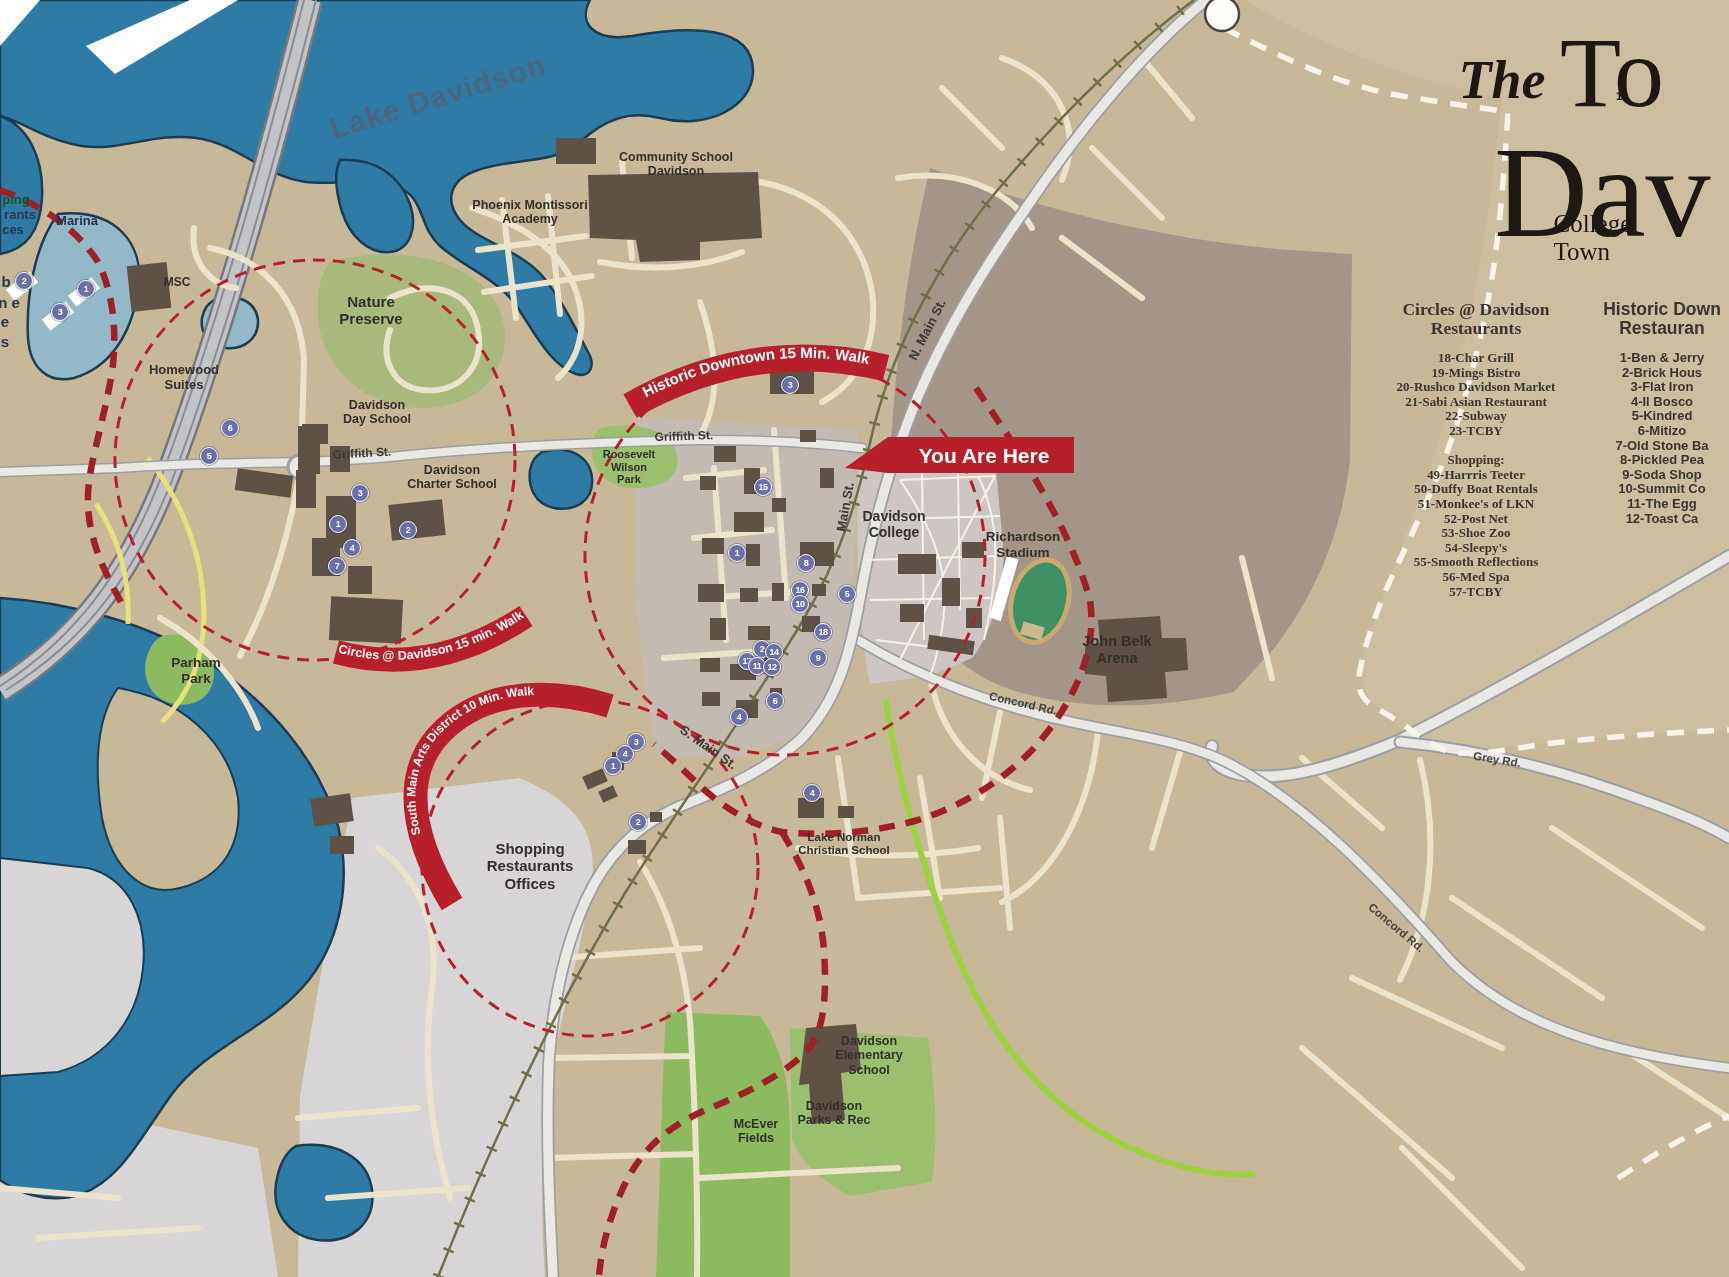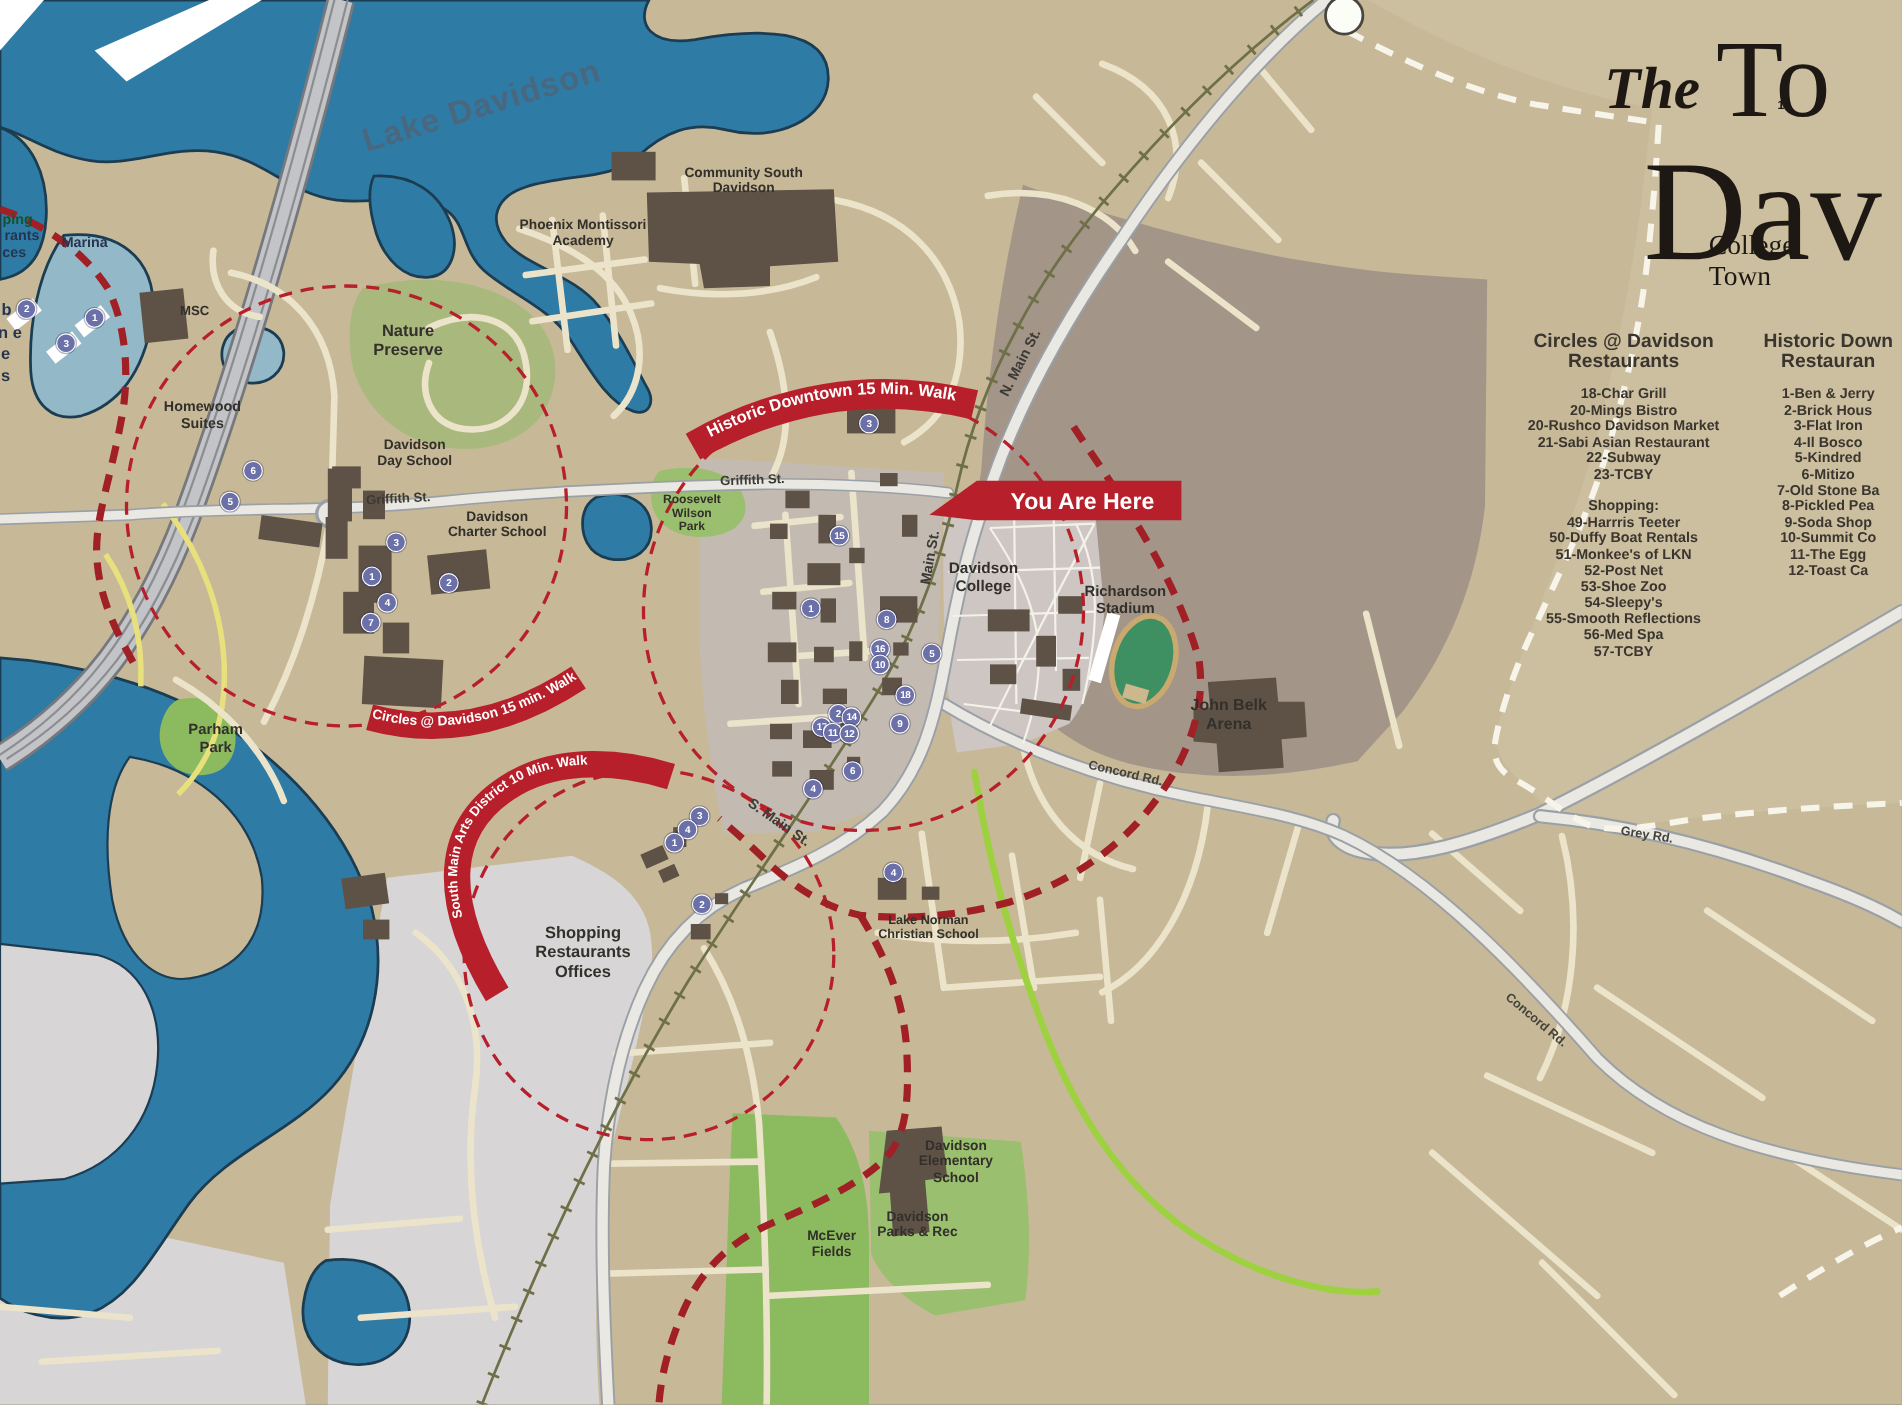--- a/index.html
+++ b/index.html
@@ -262,21 +262,21 @@
       <div class="mlabel" style="left: 16px; top: 200px; font-size: 13px; color: #14532d; transform: translate(-50%, -50%) rotate(0deg);">ping</div>
       <div class="mlabel" style="left: 20px; top: 215px; font-size: 13px; color: rgb(38, 53, 79); transform: translate(-50%, -50%) rotate(0deg);">rants</div>
       <div class="mlabel" style="left: 13px; top: 230px; font-size: 13px; color: rgb(38, 53, 79); transform: translate(-50%, -50%) rotate(0deg);">ces</div>
       <div class="mlabel" style="left: 6px; top: 282px; font-size: 15px; color: rgb(38, 53, 79); transform: translate(-50%, -50%) rotate(0deg);">b</div>
       <div class="mlabel" style="left: 9px; top: 303px; font-size: 15px; color: rgb(38, 53, 79); transform: translate(-50%, -50%) rotate(0deg);">n e</div>
       <div class="mlabel" style="left: 5px; top: 322px; font-size: 15px; color: rgb(38, 53, 79); transform: translate(-50%, -50%) rotate(0deg);">e</div>
       <div class="mlabel" style="left: 5px; top: 342px; font-size: 15px; color: rgb(38, 53, 79); transform: translate(-50%, -50%) rotate(0deg);">s</div>
       <div class="mlabel" style="left: 177px; top: 283px; font-size: 12px; transform: translate(-50%, -50%) rotate(0deg);">MSC</div>
       <div class="mlabel" style="left: 371px; top: 310px; font-size: 15px; transform: translate(-50%, -50%) rotate(0deg);">Nature
 Preserve</div>
-      <div class="mlabel" style="left: 676px; top: 164px; font-size: 12.5px; transform: translate(-50%, -50%) rotate(0deg);">Community South
+      <div class="mlabel" style="left: 676px; top: 164px; font-size: 12.5px; transform: translate(-50%, -50%) rotate(0deg);">Community School
 Davidson</div>
       <div class="mlabel" style="left: 530px; top: 212px; font-size: 12.5px; transform: translate(-50%, -50%) rotate(0deg);">Phoenix Montissori
 Academy</div>
       <div class="mlabel" style="left: 184px; top: 378px; font-size: 13px; transform: translate(-50%, -50%) rotate(0deg);">Homewood
 Suites</div>
       <div class="mlabel" style="left: 377px; top: 412px; font-size: 12.5px; transform: translate(-50%, -50%) rotate(0deg);">Davidson
 Day School</div>
       <div class="mlabel" style="left: 452px; top: 477px; font-size: 12.5px; transform: translate(-50%, -50%) rotate(0deg);">Davidson
 Charter School</div>
       <div class="mlabel" style="left: 362px; top: 454px; font-size: 12px; color: rgb(60, 58, 53); transform: translate(-50%, -50%) rotate(-3deg);">Griffith St.</div>
@@ -338,26 +338,26 @@
       <div class="marker" style="left: 818px; top: 658px;">9</div>
       <div class="marker" style="left: 775px; top: 701px;">6</div>
       <div class="marker" style="left: 739px; top: 717px;">4</div>
       <div class="marker" style="left: 636px; top: 742px;">3</div>
       <div class="marker" style="left: 625px; top: 754px;">4</div>
       <div class="marker" style="left: 613px; top: 766px;">1</div>
       <div class="marker" style="left: 638px; top: 822px;">2</div>
       <div class="marker" style="left: 812px; top: 793px;">4</div>
     </div>
 
-  <div class="legend-col" style="left:1316px;top:300px;">
+  <div class="legend-col" style="left:1316px;top:300px;font-family:Liberation Serif, serif;">
     <div class="legend-head">Circles @ Davidson</div>
     <div class="legend-head">Restaurants</div>
     <div class="legend-items">
         <div class="legend-item">18-Char Grill</div>
-        <div class="legend-item">20-Mings Bistro</div>
+        <div class="legend-item">19-Mings Bistro</div>
         <div class="legend-item">20-Rushco Davidson Market</div>
         <div class="legend-item">21-Sabi Asian Restaurant</div>
         <div class="legend-item">22-Subway</div>
         <div class="legend-item">23-TCBY</div>
         <div class="legend-item"></div>
         <div class="legend-item">Shopping:</div>
         <div class="legend-item">49-Harrris Teeter</div>
         <div class="legend-item">50-Duffy Boat Rentals</div>
         <div class="legend-item">51-Monkee's of LKN</div>
         <div class="legend-item">52-Post Net</div>

